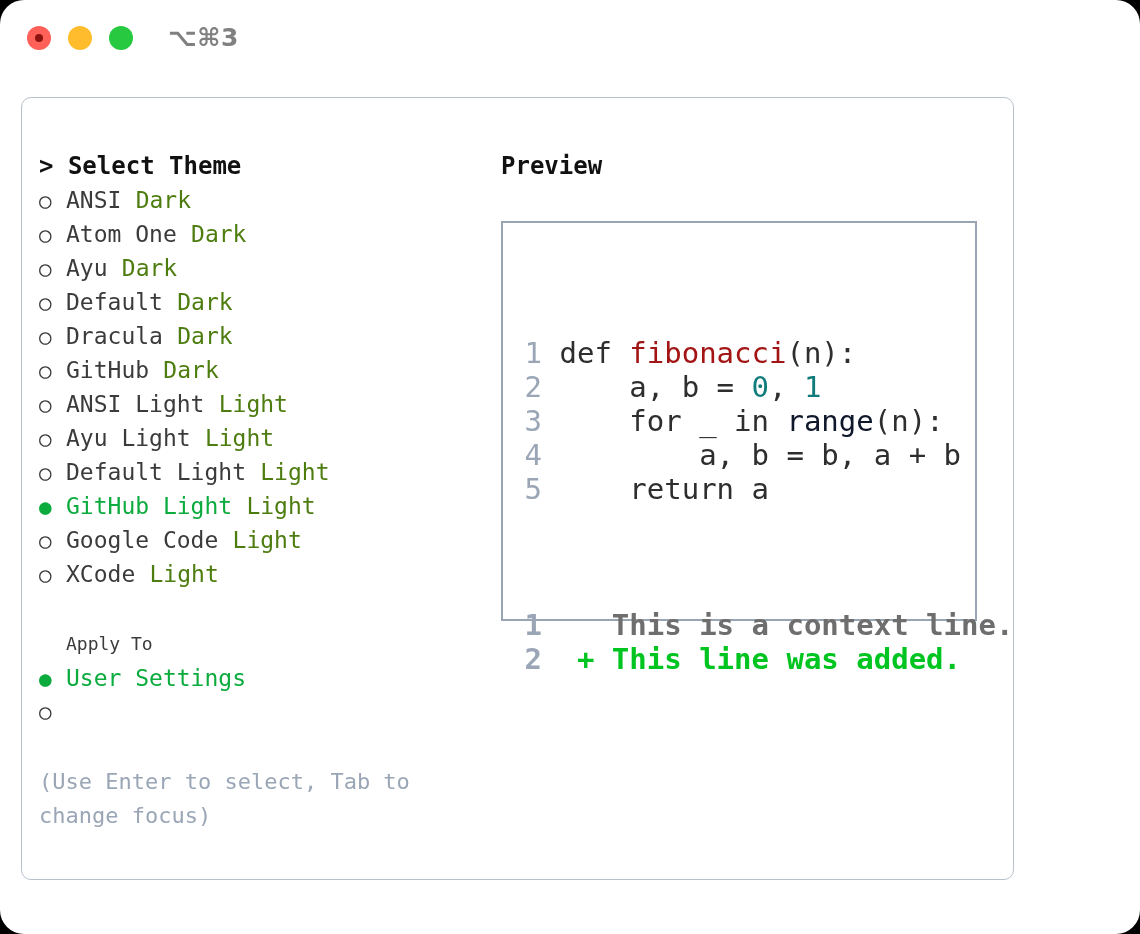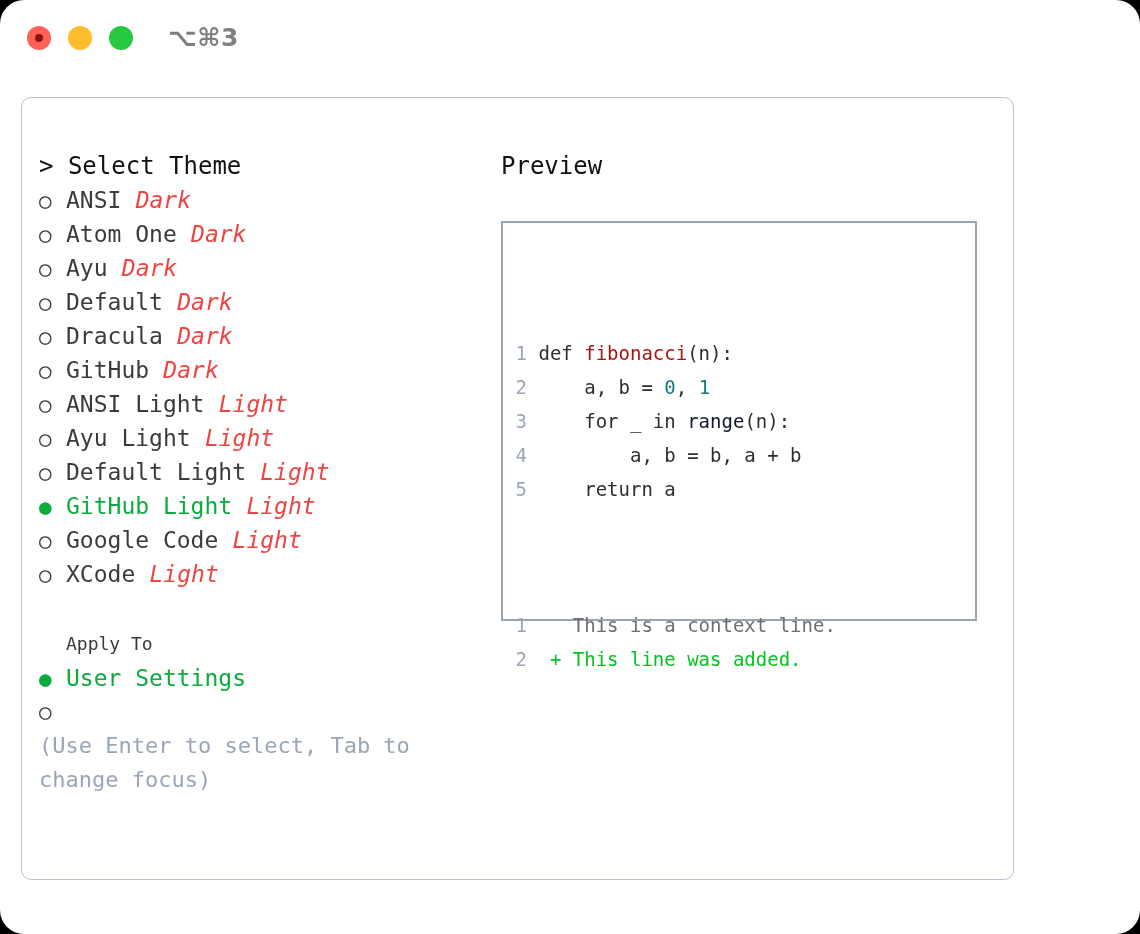--- a/index.html
+++ b/index.html
@@ -91,21 +91,21 @@
   
   .left-col {
     position: absolute;
     left: 17px;
     top: 51px;
     width: 440px;
   }
 
   .panel-title {
     font-size: 24px;
-    font-weight: normal;
+    font-weight: bold;
     color: #111111;
     line-height: 34px;
     white-space: pre;
   }
 
   .opt-list { margin-top: 0; }
 
   .opt {
     display: flex;
     align-items: baseline;
@@ -116,39 +116,39 @@
     white-space: pre;
   }
   .opt .bullet {
     width: 27px;
     flex: 0 0 27px;
     color: #3b3b3b;
     font-size: 21px;
   }
   .opt .label { color: #3b3b3b; }
   .opt .variant {
-    color: #ef4444;
+    color: #4d7c0f;
     margin-left: 0.62em;
-    font-style: italic;
   }
   .opt.selected .bullet,
   .opt.selected .label { color: #0bab3e; }
 
   .section-gap { height: 36px; }
 
   .apply-label {
     font-size: 18px;
     color: #3b3b3b;
     line-height: 34px;
     height: 34px;
     padding-left: 27px;
     white-space: pre;
   }
 
   .hint {
+    margin-top: 36px;
     font-size: 22px;
     color: #9aa6b6;
     line-height: 34px;
     width: 400px;
   }
 
   
   .right-col {
     position: absolute;
     left: 479px;
@@ -161,38 +161,38 @@
     width: 476px;
     height: 400px;
     box-sizing: border-box;
     border: 2px solid #9aa5b4;
     background: #ffffff;
     position: relative;
   }
 
   .code {
     position: absolute;
-    left: 2px;
+    left: 17px;
     top: 45px;
-    font-size: 19px;
+    font-size: 29px;
     line-height: 34px;
     white-space: pre;
   }
   .ln {
     display: inline-block;
     width: 22px;
     text-align: right;
     color: #9aa6b6;
   }
   .code-line { color: #2e2e2e; white-space: pre; }
   .tok-fn  { color: #a31515; }
   .tok-num { color: #0f7b7b; }
   .tok-builtin { color: #0f172a; }
 
-  .diff { margin-top: 34px; }
+  .diff { margin-top: 34px; font-weight: bold; }
   .diff-ctx { color: #6e6e6e; }
   .diff-del { color: #cc0000; }
   .diff-add { color: #00c420; }
 </style>
 </head>
 <body>
 
 <div class="window">
 
   <div class="titlebar">

